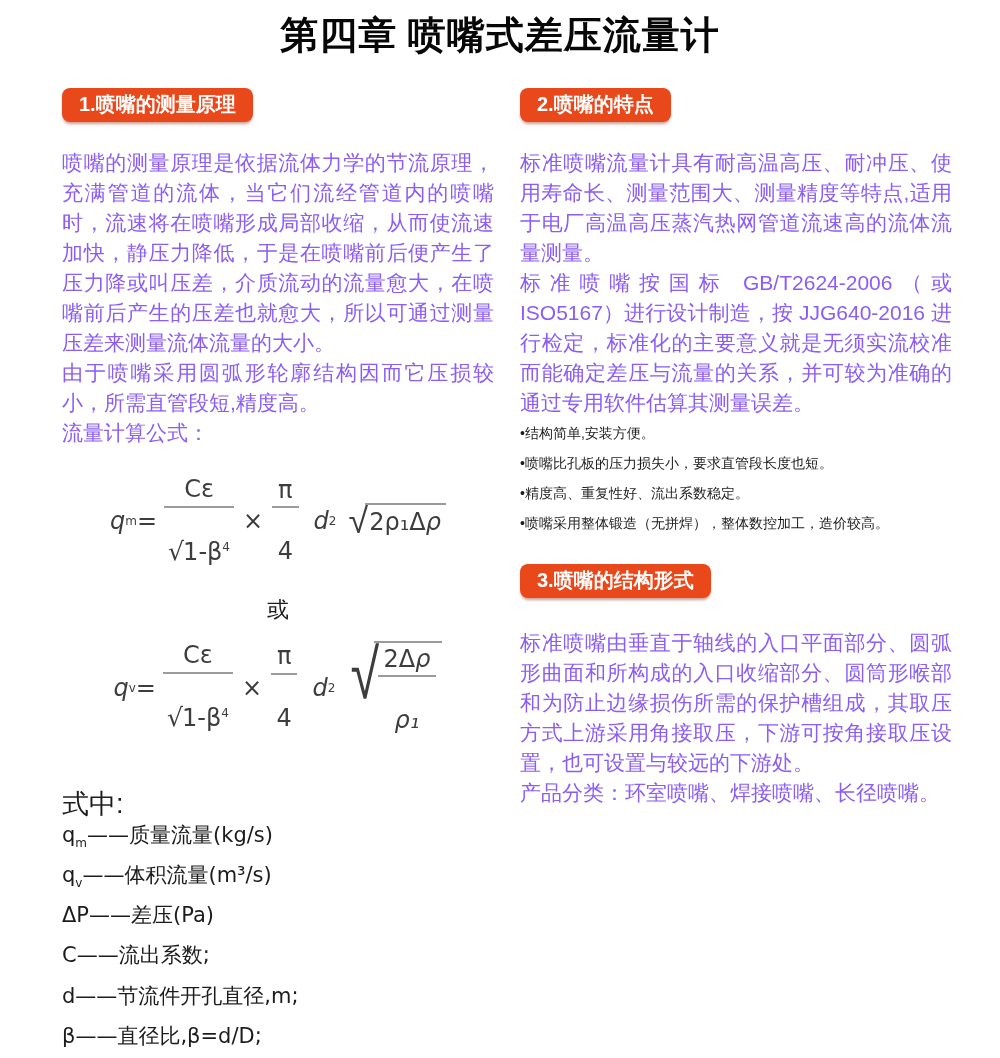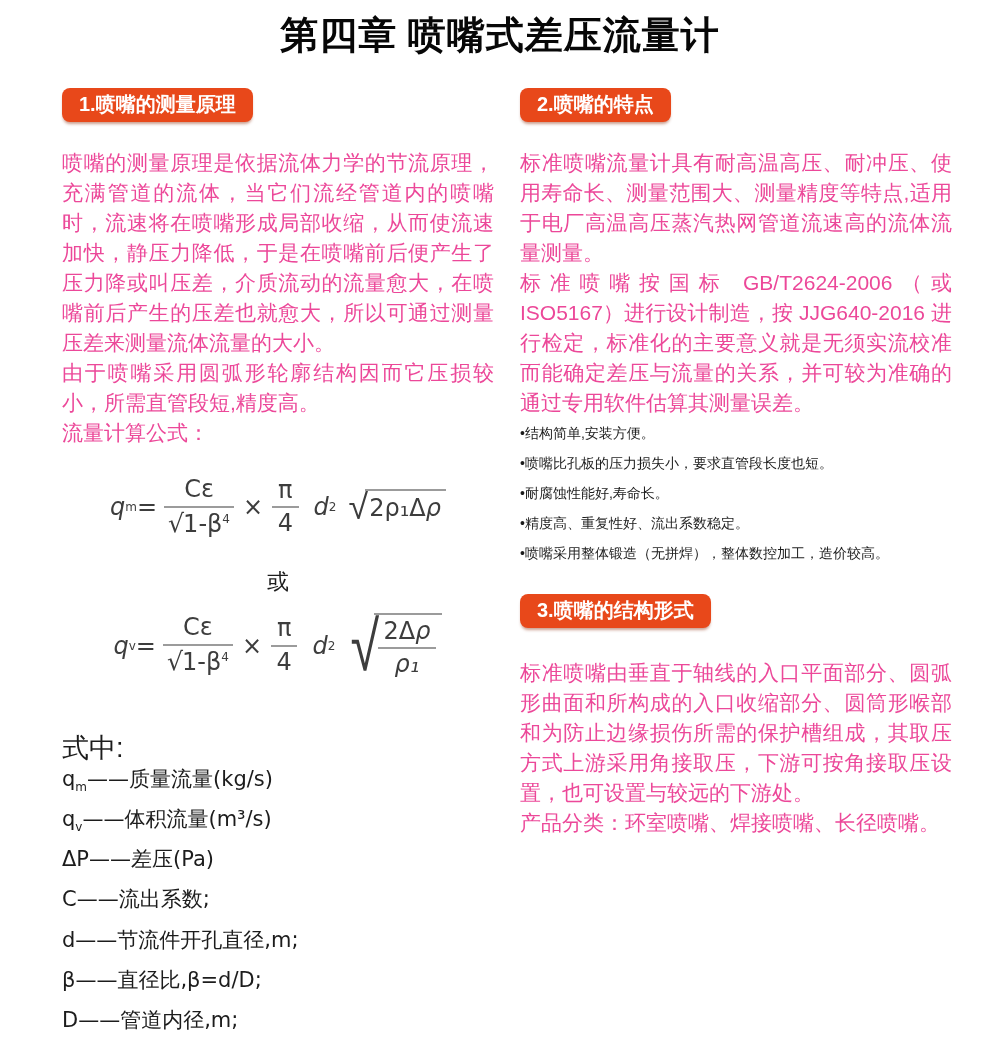--- a/index.html
+++ b/index.html
@@ -42,21 +42,21 @@
     padding: 5px 17px 6px 17px;
     border-radius: 8px;
     box-shadow: 0 3px 3px -1px rgba(140, 42, 8, 0.45);
   }
 
   .para {
     margin: 0;
     font-size: 21px;
     line-height: 30px;
     text-align: justify;
-    color: #ec4899;
+    color: #8b5cf6;
   }
   .feature-line {
     font-size: 14px;
     line-height: 30px;
     text-align: justify;
     color: #1c1c1c;
   }
 
   
   .formula {
@@ -78,20 +78,21 @@
   .var { font-style: italic; }
   .f-sub { font-size: 12px; }
   .f-sup { font-size: 12px; }
   .frac {
     display: inline-flex;
     flex-direction: column;
     align-items: stretch;
     text-align: center;
     margin: 0 7px;
     line-height: 1.15;
+    gap: 28px;
   }
   .frac .num { padding: 0 6px 2px 6px; border-bottom: 2px solid #9b9b9b; }
   .frac .den { padding: 2px 4px 0 4px; }
   .rad-inline { font-size: 1.05em; margin-right: -1px; }
   .times { margin: 0 2px; }
   .d-term { margin-left: 8px; }
   .sqrt {
     display: inline-flex;
     align-items: flex-start;
     margin-left: 12px;
@@ -202,21 +203,20 @@
       <div class="badge-wrap">
         <span class="badge">2.喷嘴的特点</span>
       </div>
 
       <p class="para">标准喷嘴流量计具有耐高温高压、耐冲压、使用寿命长、测量范围大、测量精度等特点,适用于电厂高温高压蒸汽热网管道流速高的流体流量测量。</p>
       <p class="para">标准喷嘴按国标 GB/T2624-2006（或 ISO5167）进行设计制造，按 JJG640-2016 进行检定，标准化的主要意义就是无须实流校准而能确定差压与流量的关系，并可较为准确的通过专用软件估算其测量误差。</p>
 
       <div>
         <div class="feature-line">•结构简单,安装方便。</div>
         <div class="feature-line">•喷嘴比孔板的压力损失小，要求直管段长度也短。</div>
-        <div class="feature-line">•耐腐蚀性能好,寿命长。</div>
         <div class="feature-line">•精度高、重复性好、流出系数稳定。</div>
         <div class="feature-line">•喷嘴采用整体锻造（无拼焊），整体数控加工，造价较高。</div>
       </div>
 
       <div class="badge-wrap section3-badge-wrap">
         <span class="badge">3.喷嘴的结构形式</span>
       </div>
 
       <p class="para">标准喷嘴由垂直于轴线的入口平面部分、圆弧形曲面和所构成的入口收缩部分、圆筒形喉部和为防止边缘损伤所需的保护槽组成，其取压方式上游采用角接取压，下游可按角接取压设置，也可设置与较远的下游处。</p>
       <p class="para">产品分类：环室喷嘴、焊接喷嘴、长径喷嘴。</p>

